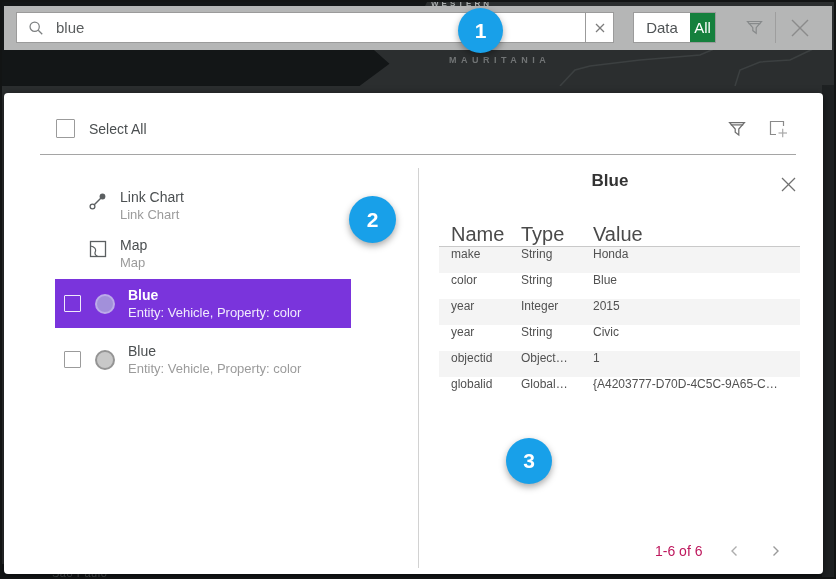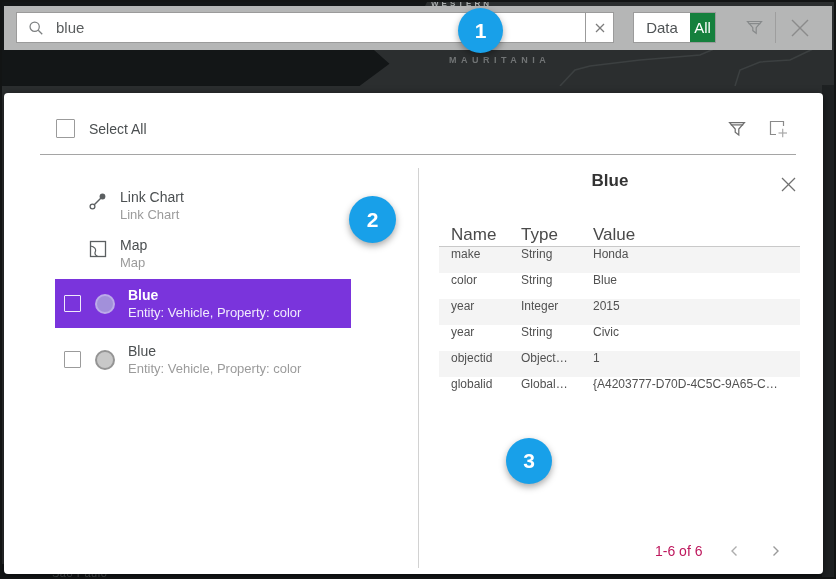--- a/index.html
+++ b/index.html
@@ -73,21 +73,21 @@
   .row-selected .li-title{color:#fff;font-weight:bold;}
   .row-selected .li-sub{color:#f0ebfd;}
 
   
   .detail-title{position:absolute;left:420px;top:78px;width:372px;text-align:center;
     font-size:17px;font-weight:bold;color:#333;}
   .detail-close{position:absolute;left:772px;top:79px;width:24px;height:24px;display:flex;
     align-items:center;justify-content:center;cursor:pointer;}
   .dtable{position:absolute;left:435px;top:130px;width:361px;}
   .dt-header{display:flex;height:23px;align-items:center;border-bottom:1px solid #c9c9c9;
-    font-size:17px;color:#4a4a4a;}
+    font-size:20px;color:#4a4a4a;}
   .dt-row{display:flex;height:26px;align-items:flex-start;font-size:12px;color:#515151;}
   .dt-row:nth-child(even){background:#f4f4f4;}
   .c-name{width:70px;padding-left:12px;flex:none;white-space:nowrap;overflow:hidden;}
   .c-type{width:72px;flex:none;white-space:nowrap;overflow:hidden;}
   .c-value{flex:1;white-space:nowrap;overflow:hidden;}
   .pagination-label{position:absolute;left:651px;top:450px;font-size:14px;color:#be185d;}
   .page-btn{position:absolute;top:446px;width:24px;height:24px;display:flex;align-items:center;
     justify-content:center;cursor:pointer;}
   .page-prev{left:719px;}
   .page-next{left:759px;}

